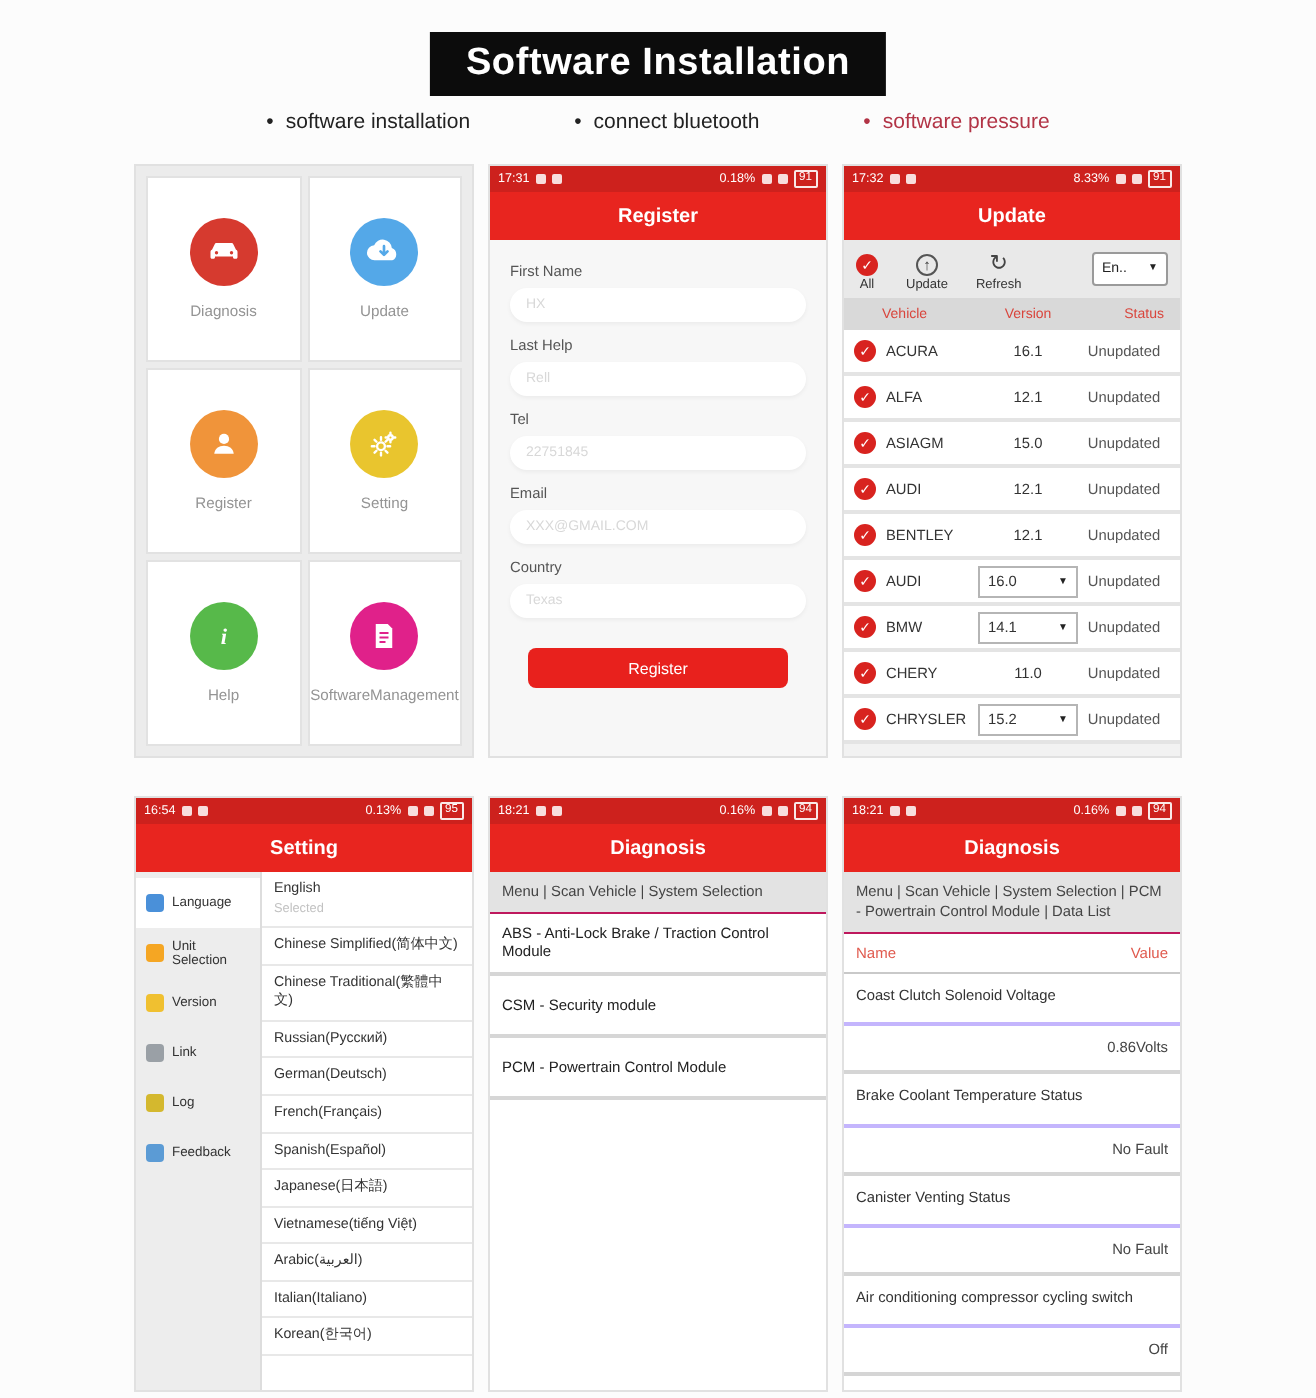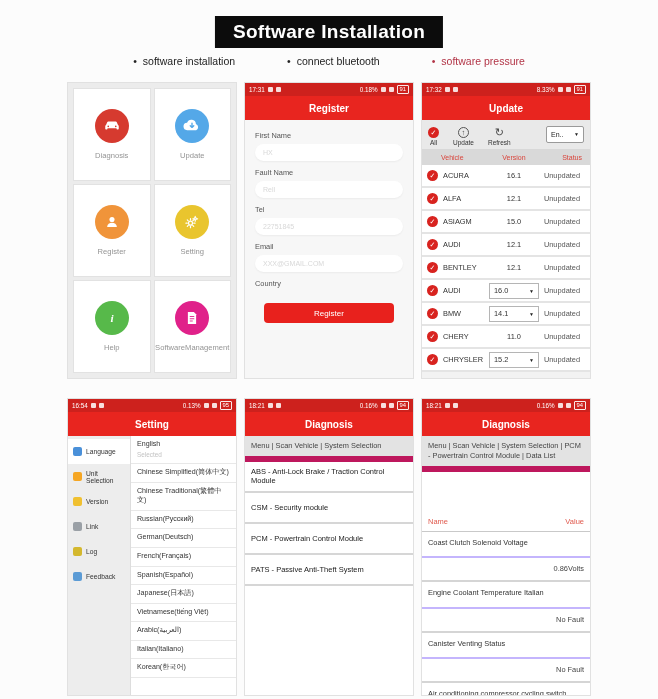--- a/index.html
+++ b/index.html
@@ -55,23 +55,23 @@
   
   .set-body{display:flex;height:calc(100% - 37px);}
   .set-side{width:62px;background:#ededed;padding-top:3px;box-sizing:border-box;}
   .side-item{height:25px;display:flex;align-items:center;gap:4px;padding:0 5px;font-size:6.7px;color:#333;}
   .side-item.active{background:#fff;}
   .side-icon{width:9px;height:9px;border-radius:2px;flex:0 0 9px;}
   .set-list{flex:1;background:#fff;border-left:1px solid #ddd;overflow:hidden;}
   .lang-item{padding:4px 6px 4px;border-bottom:1px solid #e8e8e8;font-size:7.1px;color:#333;line-height:1.35;}
   .lang-sub{font-size:6.4px;color:#c2c2c2;margin-top:1px;}
   
-  .breadcrumb{background:#e3e3e3;padding:5px 6px;font-size:7.4px;color:#444;border-bottom:6px solid #be185d;line-height:1.35;}
+  .breadcrumb{background:#e3e3e3;padding:5px 6px;font-size:7.4px;color:#444;border-bottom:1px solid #be185d;line-height:1.35;}
   .sys-item{background:#fff;padding:0 6px;height:29px;display:flex;align-items:center;font-size:7.5px;color:#222;border-bottom:2px solid #d6d6d6;}
-  .dd-head{display:flex;justify-content:space-between;padding:5px 6px;font-size:7.5px;color:#e05a4e;background:#fff;border-bottom:1px solid #c9c9c9;margin-top:40px;}
+  .dd-head{display:flex;justify-content:space-between;padding:5px 6px;font-size:7.5px;color:#e05a4e;background:#fff;border-bottom:1px solid #c9c9c9;}
   .data-rec{border-bottom:2px solid #d5d5d5;background:#fff;}
   .rec-name{padding:6px 6px 8px;font-size:7.4px;color:#333;border-bottom:2px solid #c4b5fd;line-height:1.4;}
   .rec-value{padding:6px;font-size:7.4px;color:#444;text-align:right;min-height:10px;}
 </style>
 </head>
 <body>
 
 <div class="page">
 
   <div class="banner">Software Installation</div>
@@ -151,27 +151,28 @@
           <span class="sb-pct">0.18%</span>
           <span class="sb-ico"></span>
           <span class="sb-ico"></span>
           <span class="sb-batt">91</span>
         </span>
       </div>
     <div class="titlebar">Register</div>
     <div class="reg-body">
         <div class="reg-label">First Name</div>
         <input class="reg-input" placeholder="HX" style="">
-        <div class="reg-label">Fault Name</div>
+        <div class="reg-label">Last Help</div>
         <input class="reg-input" placeholder="Rell" style="">
         <div class="reg-label">Tel</div>
         <input class="reg-input" placeholder="22751845" style="">
         <div class="reg-label">Email</div>
         <input class="reg-input" placeholder="XXX@GMAIL.COM" style="">
         <div class="reg-label">Country</div>
+        <input class="reg-input" placeholder="Texas" style="">
         <button class="reg-btn">Register</button>
       </div>
   </div>
 
   <div class="phone" id="phone-update">
     <div class="statusbar">
         <span class="sb-time">17:32</span>
         <span class="sb-ico"></span>
         <span class="sb-ico"></span>
         <span class="sb-right">
@@ -377,21 +378,20 @@
           <span class="sb-ico"></span>
           <span class="sb-batt">94</span>
         </span>
       </div>
     <div class="titlebar">Diagnosis</div>
     <div class="breadcrumb">Menu | Scan Vehicle | System Selection</div>
     <div id="sys-items">
         <div class="sys-item">ABS - Anti-Lock Brake / Traction Control Module</div>
         <div class="sys-item">CSM - Security module</div>
         <div class="sys-item">PCM - Powertrain Control Module</div>
-        <div class="sys-item">PATS - Passive Anti-Theft System</div>
       </div>
   </div>
 
   <div class="phone" id="phone-diag-data">
     <div class="statusbar">
         <span class="sb-time">18:21</span>
         <span class="sb-ico"></span>
         <span class="sb-ico"></span>
         <span class="sb-right">
           <span class="sb-pct">0.16%</span>
@@ -405,21 +405,21 @@
     <div class="dd-head">
       <span>Name</span>
       <span>Value</span>
     </div>
     <div id="data-recs">
         <div class="data-rec">
           <div class="rec-name">Coast Clutch Solenoid Voltage</div>
           <div class="rec-value">0.86Volts</div>
         </div>
         <div class="data-rec">
-          <div class="rec-name">Engine Coolant Temperature Italian</div>
+          <div class="rec-name">Brake Coolant Temperature Status</div>
           <div class="rec-value">No Fault</div>
         </div>
         <div class="data-rec">
           <div class="rec-name">Canister Venting Status</div>
           <div class="rec-value">No Fault</div>
         </div>
         <div class="data-rec">
           <div class="rec-name">Air conditioning compressor cycling switch</div>
           <div class="rec-value">Off</div>
         </div>

